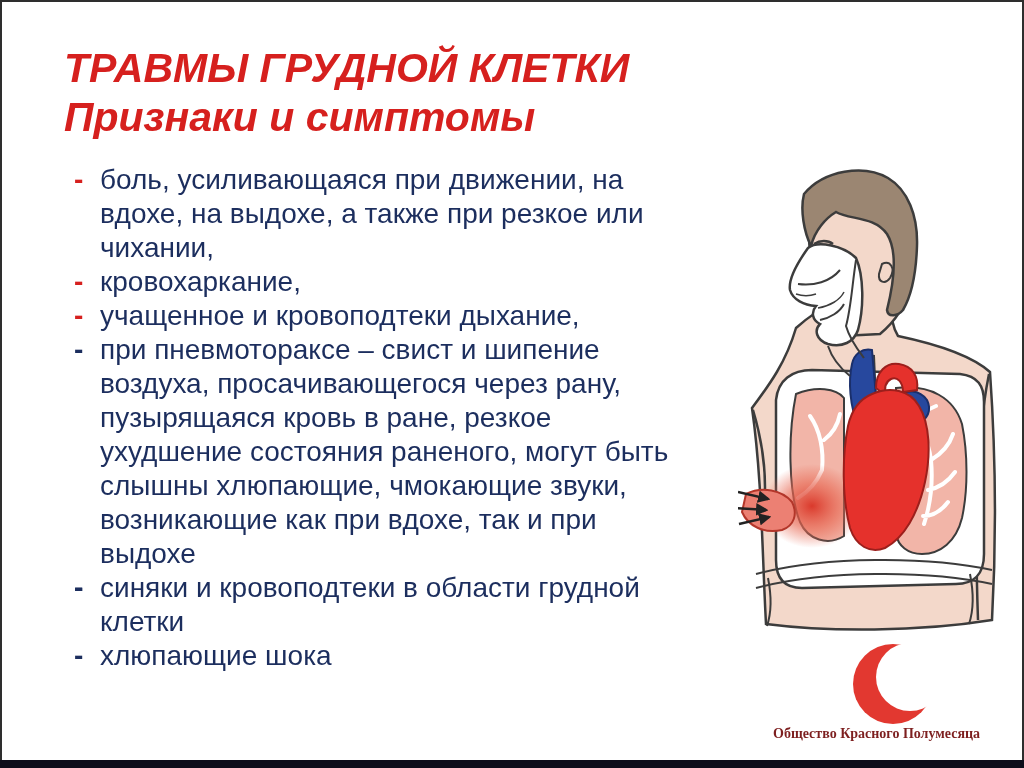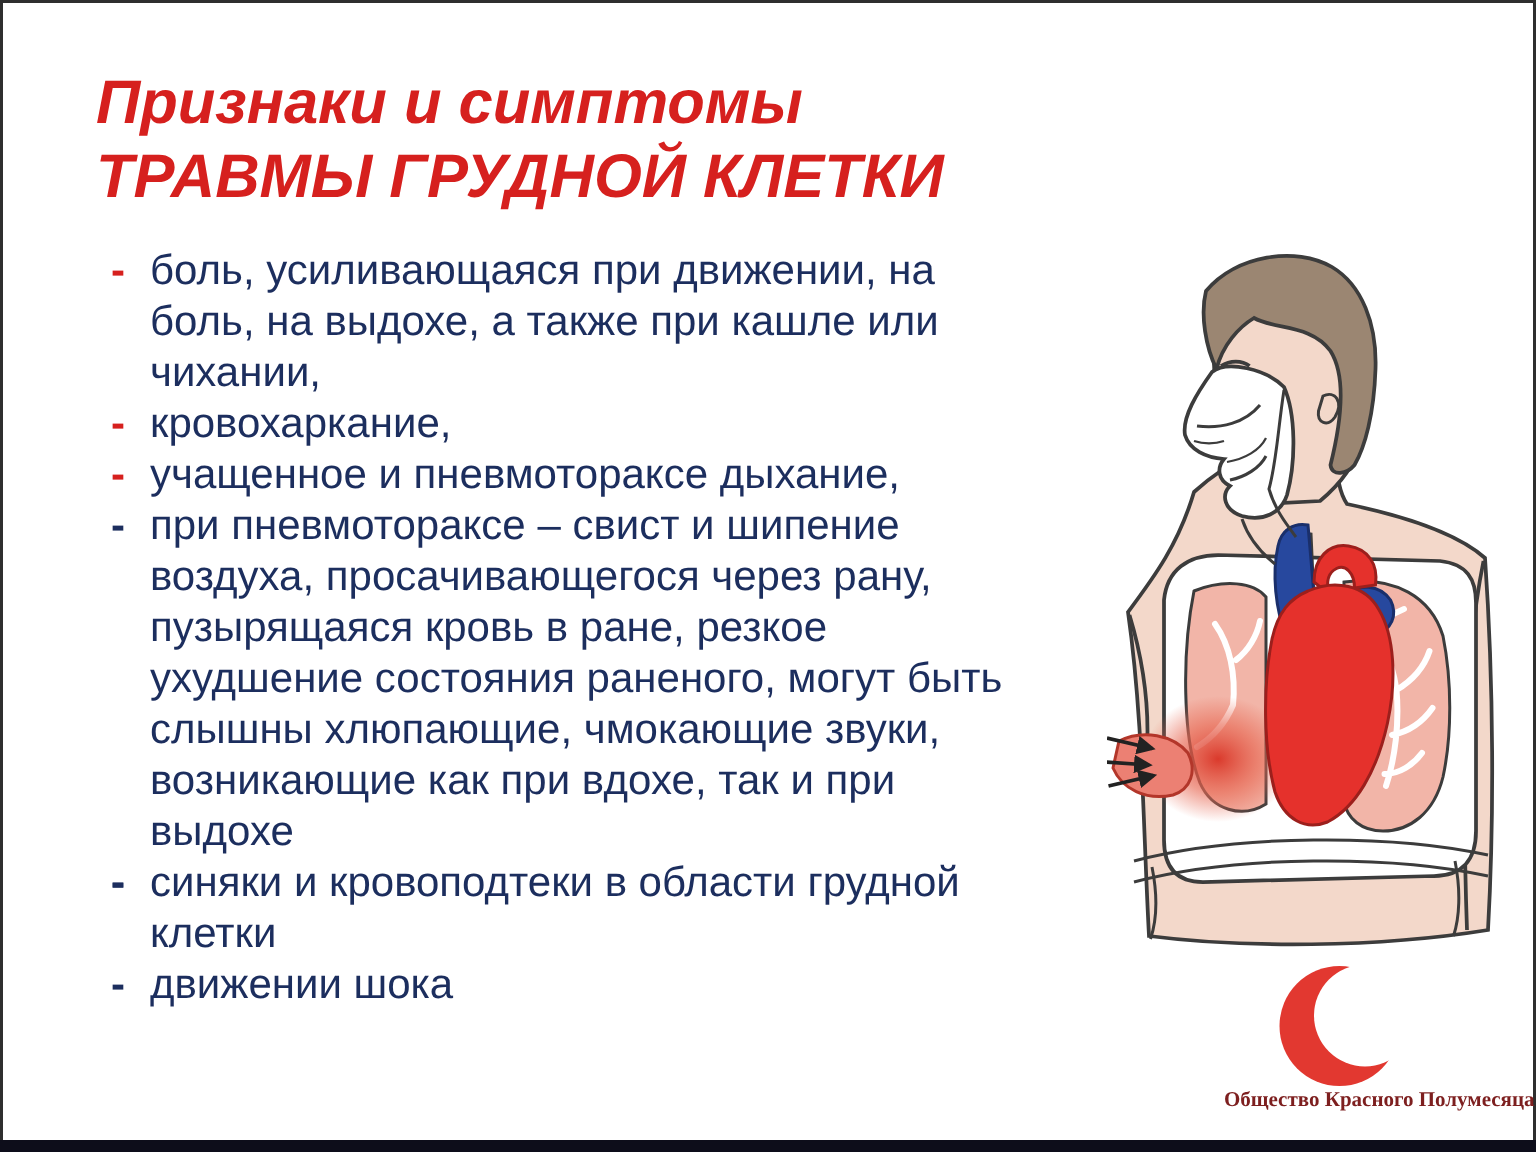--- a/index.html
+++ b/index.html
@@ -15,55 +15,55 @@
   .edge.right{right:0;top:0;width:2px;height:768px;}
   .bottom-bar{position:absolute;left:0;bottom:0;width:1024px;height:8px;background:var(--bar-dark);}
   .title{position:absolute;left:64px;top:44px;color:var(--title-red);
     font-weight:bold;font-style:italic;font-size:41px;line-height:49px;white-space:nowrap;}
   .symptom-list{position:absolute;left:62px;top:163px;width:692px;
     color:var(--body-navy);font-size:28px;line-height:34px;}
   .bullet-item{position:relative;padding-left:38px;}
   .bullet-item .dash{position:absolute;left:12px;top:0;font-weight:bold;}
   .bullet-item .bullet-text{white-space:pre-line;}
   .anatomy{position:absolute;left:738px;top:158px;width:280px;height:480px;}
-  .logo{position:absolute;left:773px;top:640px;width:250px;text-align:right;}
+  .logo{position:absolute;left:773px;top:640px;width:250px;text-align:left;}
   .logo .crescent-wrap{position:relative;left:0;top:0;height:86px;}
   .logo .org-text{font-family:"Liberation Serif","DejaVu Serif",serif;
     font-weight:bold;font-size:14px;line-height:16.5px;color:var(--logo-maroon);}
 </style>
 </head>
 <body>
 
 <div class="slide" style="--title-red: #d6201e; --body-navy: #1c2e5e; --dash-red: #d6201e; --crescent-red: #e23830; --logo-maroon: #7d1f1f; --bar-dark: #0d0d1a;">
 
   <div class="edge top"></div>
   <div class="edge left"></div>
   <div class="edge right"></div>
 
   <div class="title">
+    <div>ТРАВМЫ ГРУДНОЙ КЛЕТКИ</div>
     <div>Признаки и симптомы</div>
-    <div>ТРАВМЫ ГРУДНОЙ КЛЕТКИ</div>
   </div>
 
   <div class="symptom-list" id="symptom-list">
     <div class="bullet-item">
       <span class="dash" style="color: rgb(214, 32, 30);">-</span>
       <span class="bullet-text">боль, усиливающаяся при движении, на
-боль, на выдохе, а также при кашле или
+вдохе, на выдохе, а также при резкое или
 чихании,</span>
     </div>
 
     <div class="bullet-item">
       <span class="dash" style="color: rgb(214, 32, 30);">-</span>
       <span class="bullet-text">кровохаркание,</span>
     </div>
 
     <div class="bullet-item">
       <span class="dash" style="color: rgb(214, 32, 30);">-</span>
-      <span class="bullet-text">учащенное и пневмотораксе дыхание,</span>
+      <span class="bullet-text">учащенное и кровоподтеки дыхание,</span>
     </div>
 
     <div class="bullet-item">
       <span class="dash" style="color: rgb(28, 46, 94);">-</span>
       <span class="bullet-text">при пневмотораксе – свист и шипение
 воздуха, просачивающегося через рану,
 пузырящаяся кровь в ране, резкое
 ухудшение состояния раненого, могут быть
 слышны хлюпающие, чмокающие звуки,
 возникающие как при вдохе, так и при
@@ -75,21 +75,21 @@
     </div>
 
     <div class="bullet-item">
       <span class="dash" style="color: rgb(28, 46, 94);">-</span>
       <span class="bullet-text">синяки и кровоподтеки в области грудной
 клетки</span>
     </div>
 
     <div class="bullet-item">
       <span class="dash" style="color: rgb(28, 46, 94);">-</span>
-      <span class="bullet-text">движении шока</span>
+      <span class="bullet-text">хлюпающие шока</span>
     </div>
   </div>
 
   <svg class="anatomy" viewBox="0 0 280 480">
     <defs>
       <radialGradient id="woundGrad" cx="50%" cy="50%" r="50%">
         <stop offset="0%" stop-color="#d93325" stop-opacity="0.95"></stop>
         <stop offset="55%" stop-color="#e86a55" stop-opacity="0.65"></stop>
         <stop offset="100%" stop-color="#e86a55" stop-opacity="0"></stop>
       </radialGradient>

